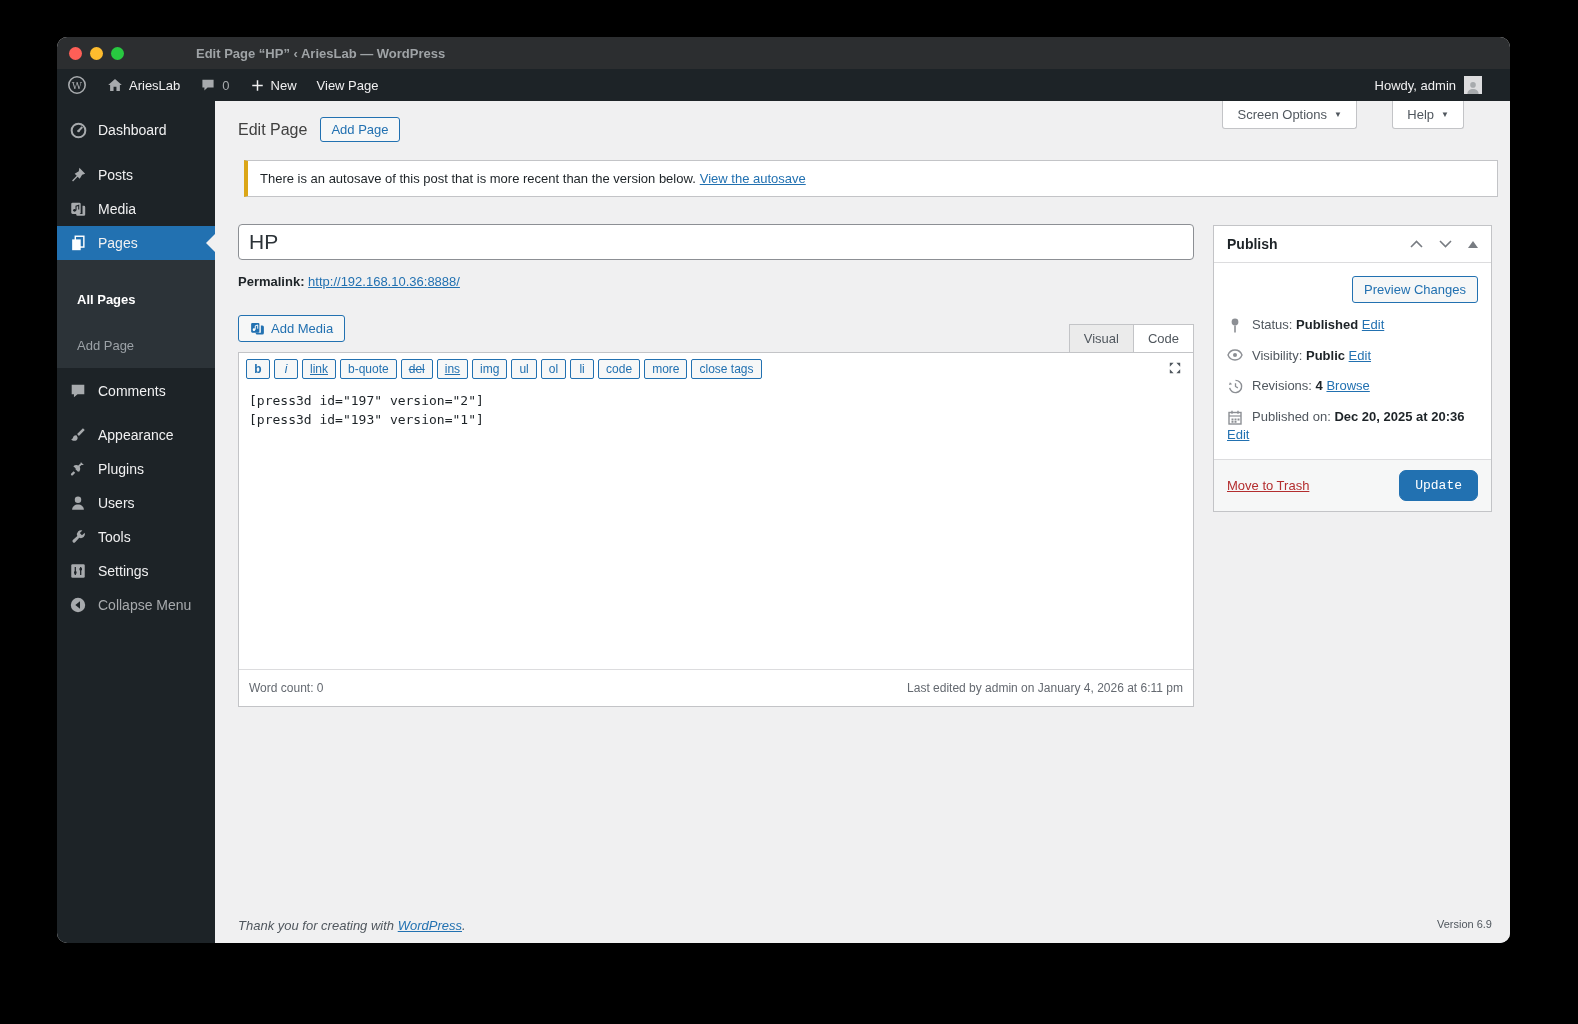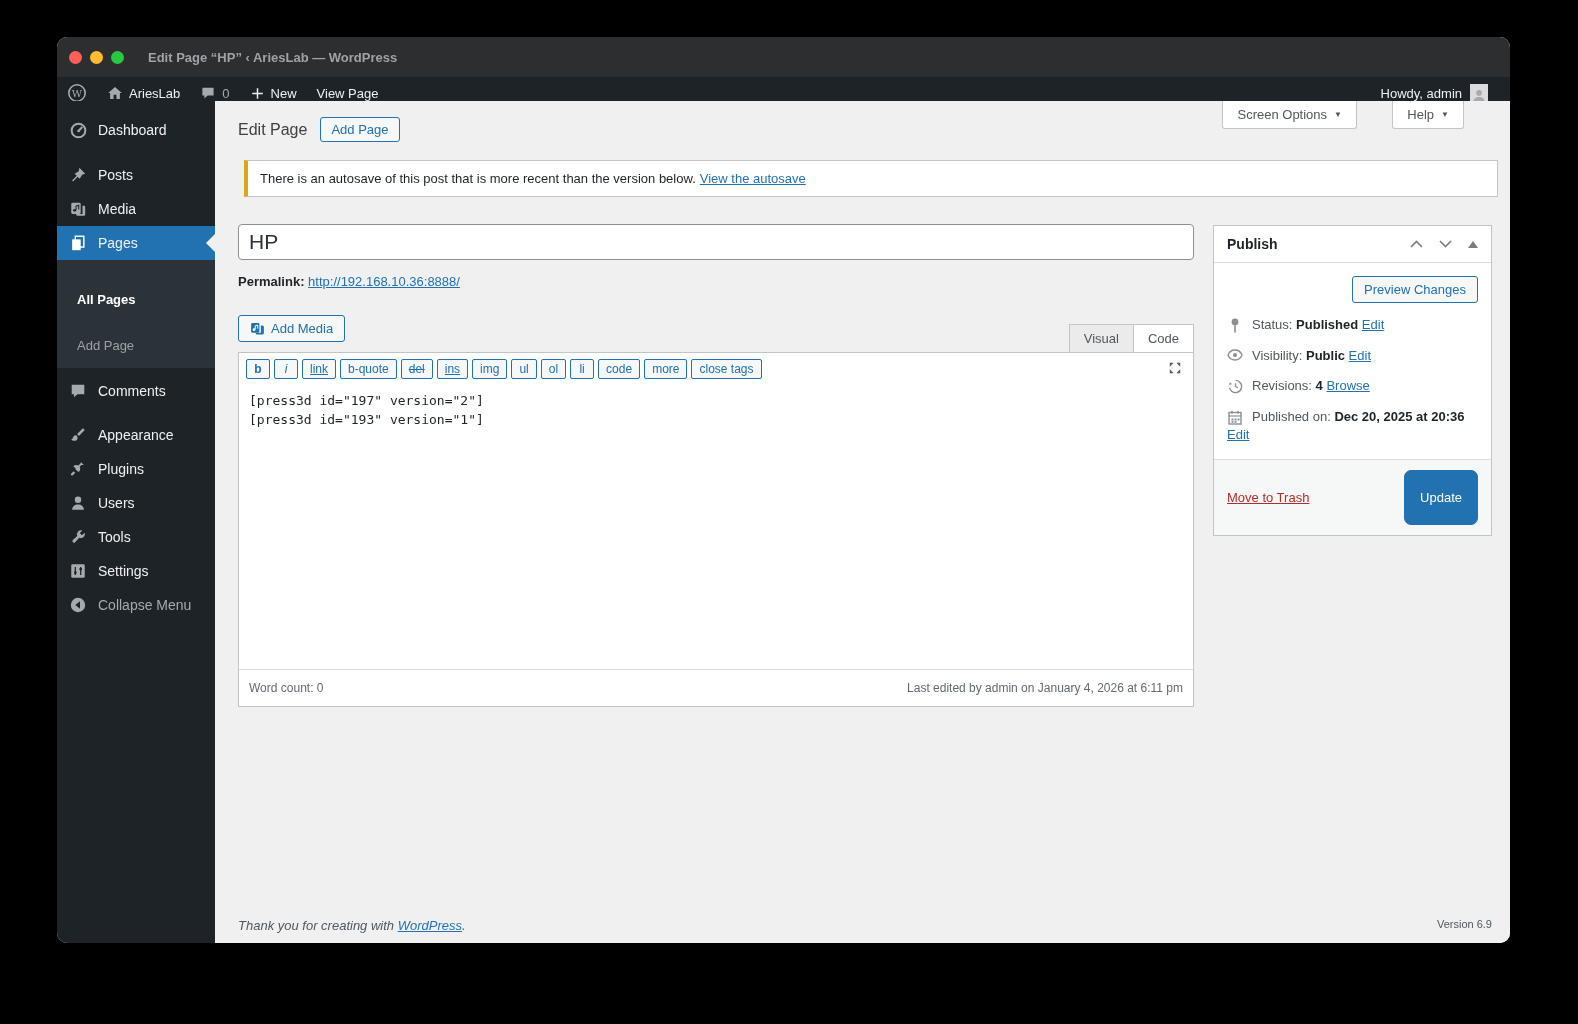--- a/index.html
+++ b/index.html
@@ -1,31 +1,31 @@
 <!DOCTYPE html>
 <html><head>
 <meta charset="utf-8">
 <style>
   * { margin:0; padding:0; box-sizing:border-box; }
   html,body { width:1578px; height:1024px; background:#000; font-family:"Liberation Sans","DejaVu Sans",sans-serif; }
   .window { position:absolute; left:57px; top:37px; width:1453px; height:906px; border-radius:10px; overflow:hidden; background:#f0f0f1; }
 
   
-  .titlebar { position:relative; height:40px; background:#2c2e30; display:flex; align-items:center; }
+  .titlebar { position:relative; height:32px; background:#2c2e30; display:flex; align-items:center;gap:48px; }
   .lights { display:flex; gap:8px; margin-left:12px; }
   .light { width:13px; height:13px; border-radius:50%; }
   .light.red { background:#ff5f57; } .light.yellow { background:#febc2e; } .light.green { background:#28c840; }
   .win-title { margin-left:24px; font-size:13px; font-weight:700; color:#9fa3a6; }
 
   
   .adminbar { height:32px; background:#1d2327; display:flex; align-items:center; color:#f0f0f1; font-size:13px; }
   .ab-item { display:flex; align-items:center; gap:6px; padding:0 10px; height:100%; cursor:pointer; }
   .ab-item svg { flex:0 0 auto; }
   .ab-count { color:#a7aaad; }
-  .ab-right { margin-left:auto; display:flex; align-items:center; gap:8px; padding-right:22px;text-align:right; }
+  .ab-right { margin-left:auto; display:flex; align-items:center; gap:8px; padding-right:28px;text-align:right; }
   .avatar { width:18px; height:18px; background:#dcdcde; display:flex; align-items:flex-end; justify-content:center; overflow:hidden; }
 
   
   .mainrow { position:absolute; top:64px; left:0; right:0; bottom:0; }
   .sidebar { position:absolute; left:0; top:0; bottom:0; width:158px; background:#1d2327; color:#f0f0f1; }
   .content { position:absolute; left:158px; top:0; right:0; bottom:0; background:#f0f0f1; }
 
   
   .menu-item { height:34px; display:flex; align-items:center; gap:10px; padding-left:11px; font-size:14px; color:#f0f0f1; cursor:pointer; }
   .menu-item .mi-icon { width:20px; height:20px; color:#a7aaad; display:flex; align-items:center; justify-content:center; }
@@ -34,21 +34,21 @@
   .menu-item.selected::after { content:""; position:absolute; right:0; top:50%; margin-top:-9px; border:9px solid transparent; border-right-color:#f0f0f1; }
   .submenu { background:#2c3338; padding:7px 0 9px 0; margin-bottom:6px; }
   .submenu-item { padding:6px 20px; font-size:13px; color:#9ca2a7; cursor:pointer;margin-top:19px; }
   .submenu-item.current { color:#fff; font-weight:700; }
   .menu-item.collapse { color:#a7aaad; }
   .mt12{margin-top:12px;} .mb11{margin-bottom:11px;} .mt10{margin-top:10px;}
 
   
   a, .link { color:#2271b1; text-decoration:underline; cursor:pointer; }
   .btn-outline { display:inline-flex; align-items:center; gap:6px; border:1px solid #2271b1; color:#2271b1; background:#f6f7f7; border-radius:3px; font-size:13px; padding:5px 11px; cursor:pointer; font-family:inherit; }
-  .btn-primary { background:#2271b1; border:1px solid #2271b1; color:#fff; border-radius:7px; font-size:13px; padding:19px 15px; cursor:pointer; font-family:Liberation Sans, sans-serif; }
+  .btn-primary { background:#2271b1; border:1px solid #2271b1; color:#fff; border-radius:7px; font-size:13px; padding:7px 15px; cursor:pointer; font-family:Liberation Mono, monospace; }
 
   .flap { position:absolute; top:0; height:28px; background:#fff; border:1px solid #c3c4c7; border-top:none; border-radius:0 0 3px 3px; display:flex; align-items:center; gap:7px; padding:0 14px; font-size:13px; color:#50575e; cursor:pointer; }
   .flap .caret { font-size:8px; color:#50575e; }
   #flap-screen-options { right:153px; }
   #flap-help { right:46px; }
 
   .page-head { position:absolute; left:23px; top:16px; display:flex; align-items:center; gap:13px; }
   .page-head h1 { font-size:16px; font-weight:400; color:#404040; }
   .page-head .btn-outline { padding:4px 10px; }
 

